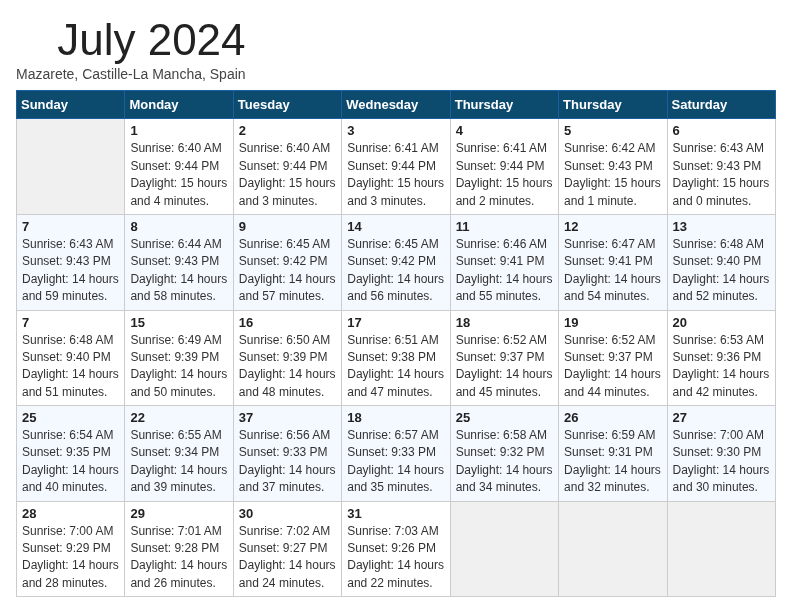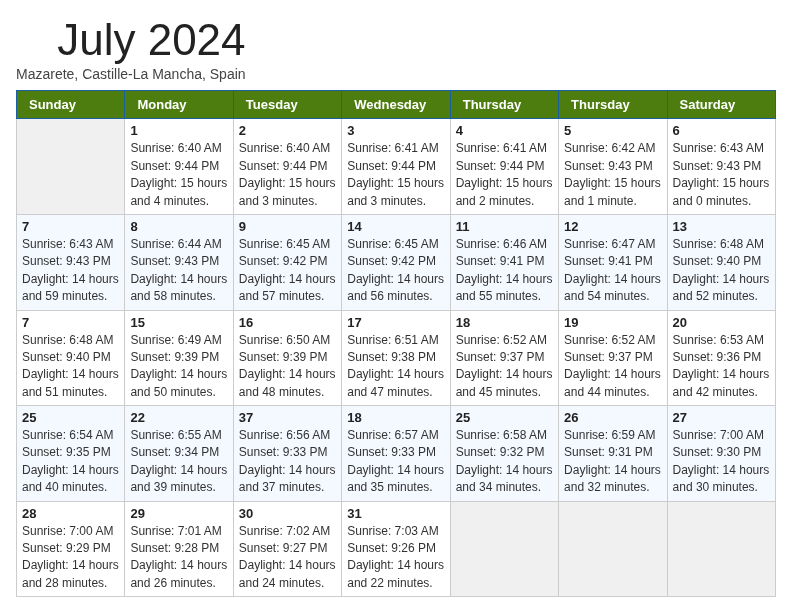--- a/index.html
+++ b/index.html
@@ -39,23 +39,23 @@
       font-size: 14px;
       color: #444;
       margin-top: 2px;
     }
     table {
       width: 100%;
       border-collapse: collapse;
       font-size: 11px;
     }
     thead tr th {
-      background-color: #4d7c0f;
+      background-color: #0c4a6e;
       color: #fff;
-      padding: 6px 12px;
+      padding: 6px 4px;
       text-align: left;
       font-size: 13px;
       font-weight: bold;
       border: 1px solid #1a5fa0;
     }
     tbody tr td {
       border: 1px solid #ccc;
       padding: 4px 5px;
       vertical-align: top;
       width: 107px;

